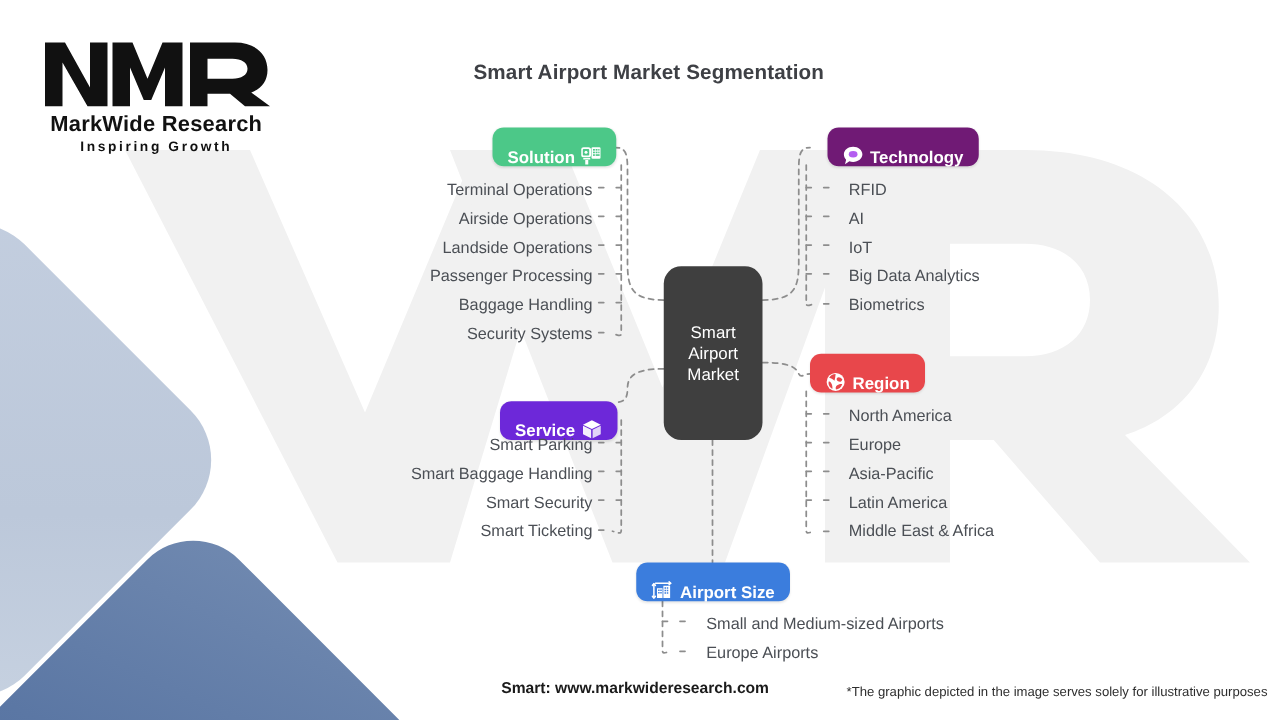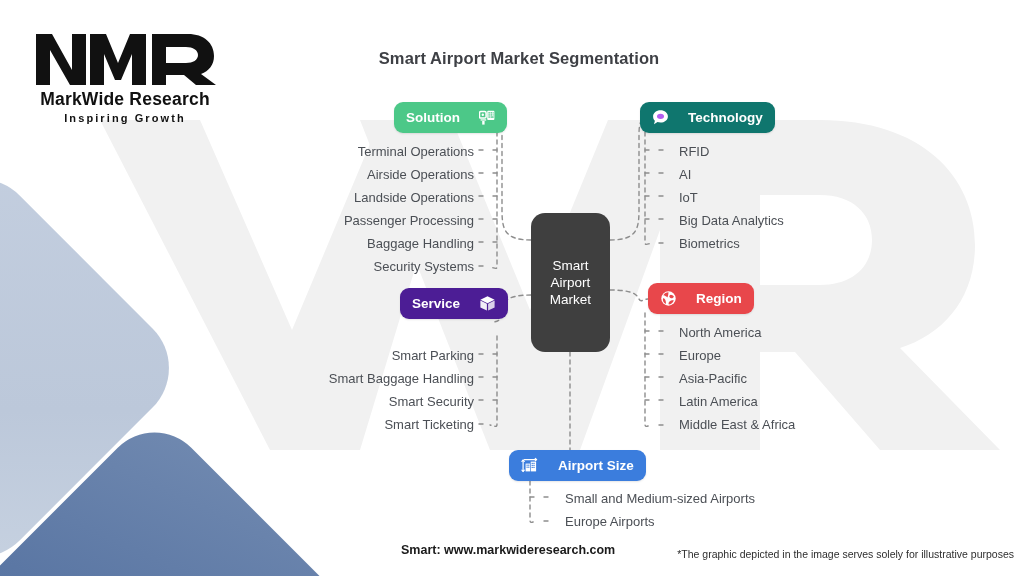--- a/index.html
+++ b/index.html
@@ -75,31 +75,31 @@
     border-radius: 14px;
     display: flex; flex-direction: column;
     align-items: center; justify-content: center;
     color: #ffffff; font-size: 13.5px; line-height: 17px;
     font-weight: 400; text-align: center;
   }
 
   
   .badge {
     position: absolute;
-    display: inline-flex; align-items: center; gap: 19px;
+    display: inline-flex; align-items: flex-end; gap: 5px;
     height: 31px; padding: 0 12px;
     border-radius: 9px;
     color: #fff; font-size: 13.5px; font-weight: 700;
     white-space: nowrap;
     box-shadow: 0 1px 2px rgba(0,0,0,.10);
   }
   .badge svg { display: block; }
   .b-solution   { left: 394px; top: 102px; background: #4cc888; }
-  .b-technology { left: 640px; top: 102px; background: #0f766e; }
-  .b-service    { left: 400px; top: 288px; background: #4c1d95; }
+  .b-technology { left: 662px; top: 102px; background: #701a75; }
+  .b-service    { left: 400px; top: 321px; background: #6d28d9; }
   .b-region     { left: 648px; top: 283px; background: #e8474b; }
   .b-size       { left: 509px; top: 450px; background: #3b7ddd; }
 
   
   .leaf-list { position: absolute; font-size: 13px; color: #4b4f55; }
   .leaf-list li { list-style: none; height: 23px; line-height: 23px; white-space: nowrap; }
   .list-right { text-align: right; }
   .list-left  { text-align: left; }
 
   .l-solution   { right: 550px; top: 140px; }

